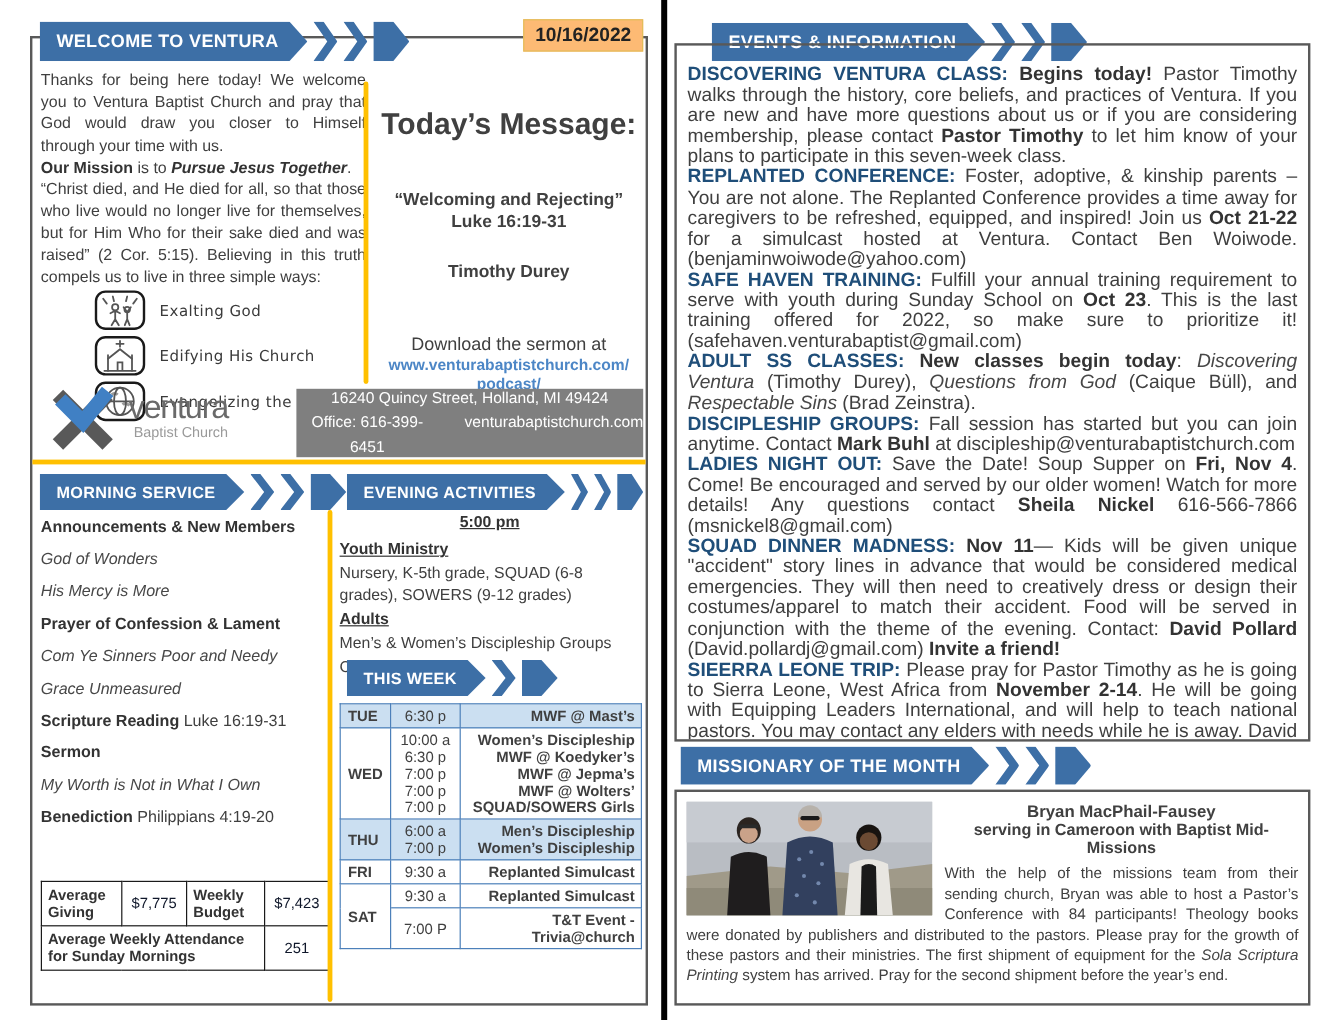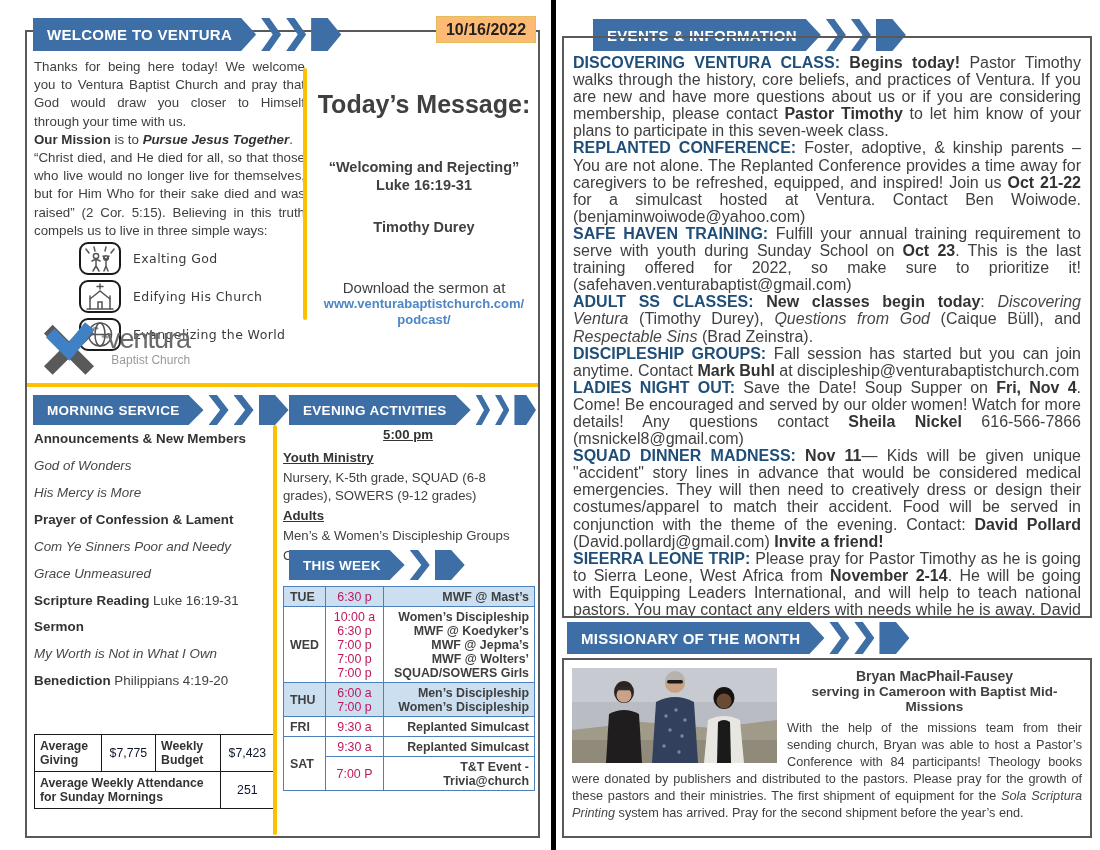--- a/index.html
+++ b/index.html
@@ -77,21 +77,21 @@
   .stats .val { color:#0f172a; text-align:center; }
 
   .evening-block { position:absolute; left:256px; top:394px; width:250px; font-size:13.2px; }
   .e-line { margin-bottom:2.5px; line-height:1.32; }
   .e-line.center { text-align:center; margin-bottom:6px; }
 
   .week-table { position:absolute; left:256px; top:554px; width:252px; border-collapse:collapse;
     font-size:12.4px; }
   .week-table td { border:1.6px solid #4D80BA; padding:2.5px 5px; vertical-align:middle; }
   .week-table td.day { width:42px; font-weight:700; color:#3f3f3f; padding-left:6px; }
-  .week-table td.time { width:58px; text-align:center; color:#be185d; }
+  .week-table td.time { width:58px; text-align:center; color:#404040; }
   .week-table td.evt { text-align:right; font-weight:700; color:#3f3f3f; }
   .week-table td.shade { background:#CBDFF1; }
 
   
   .events-box { position:absolute; left:562px; top:36px; width:530px; height:582px;
     border:2px solid #595959; padding:16px 9px 4px 9px; overflow:hidden; }
   .event-p { font-size:16px; line-height:17.1px; text-align:justify; }
 
   .missionary-box { position:absolute; left:562px; top:658px; width:530px; height:180px;
     border:2px solid #595959; padding:6px 8px; overflow:hidden; }
@@ -179,20 +179,27 @@
         <line x1="14" y1="16" x2="58" y2="60" stroke="#595959" stroke-width="13"></line>
         <line x1="58" y1="16" x2="14" y2="60" stroke="#595959" stroke-width="13"></line>
         <path d="M16 20 L36 40 L58 13" fill="none" stroke="#4080C4" stroke-width="13"></path>
       </svg>
       <div class="logo-words">
         <div class="logo-name">ventura</div>
         <div class="logo-sub">Baptist Church</div>
       </div>
     </div>
 
+    <div class="address-box">
+      <div>16240 Quincy Street, Holland, MI 49424</div>
+      <div class="address-l2">
+        <span>Office: 616-399-6451</span>
+        <span>venturabaptistchurch.com</span>
+      </div>
+    </div>
 
     <div class="gold-hline"></div>
 
     <div class="banner" style="left:6px; top:363px;">
       <div class="bar">MORNING SERVICE</div>
       <span class="chev"></span>
       <span class="chev"></span>
       <span class="arrowh"></span>
     </div>
 

